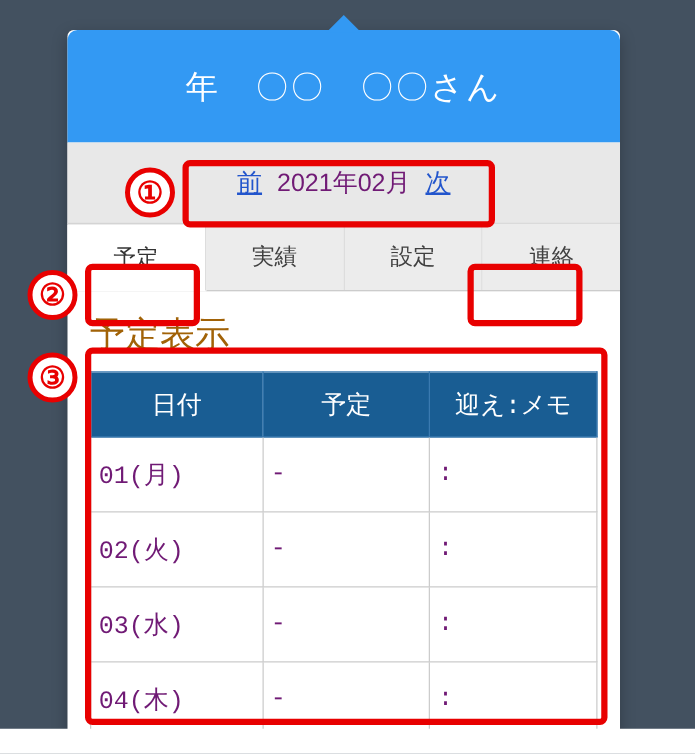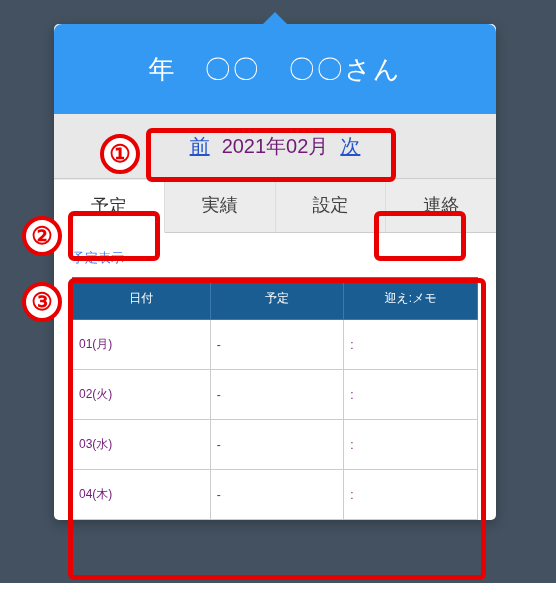--- a/index.html
+++ b/index.html
@@ -81,28 +81,29 @@
     background: #fff;
     color: #333;
     border-bottom: 1px solid #fff;
     position: relative;
     top: 1px;
   }
   .content {
     padding: 16px 18px 0 18px;
   }
   .section-title {
-    font-size: 13px;
-    color: #3b82f6;
+    font-size: 28px;
+    color: #a16207;
     margin-bottom: 10px;
   }
   table.sched {
     width: 100%;
     border-collapse: collapse;
-    font-size: 12px;
+    font-size: 20px;
+    font-family: Liberation Mono, monospace;
   }
   table.sched th {
     background: #195d93;
     color: #fff;
     padding: 12px 6px;
     font-weight: normal;
     border: 1px solid #3a7ab0;
   }
   table.sched td {
     border: 1px solid #ccc;

